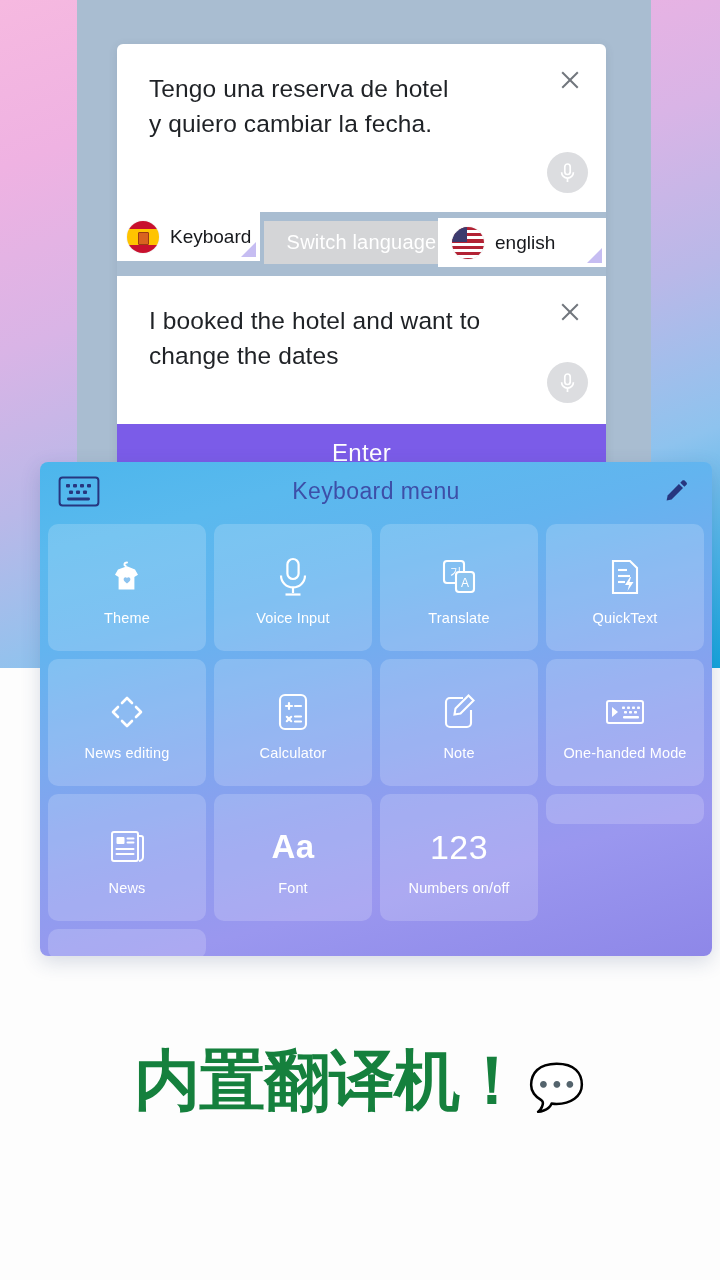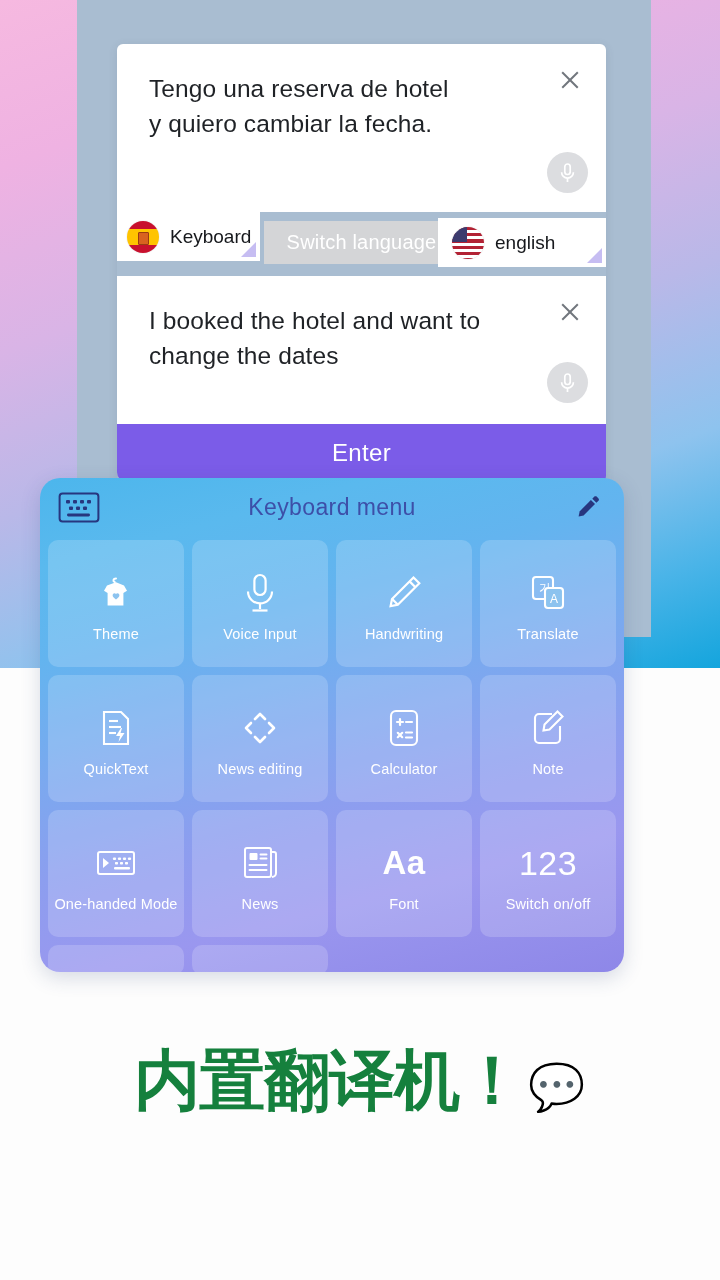--- a/index.html
+++ b/index.html
@@ -194,28 +194,27 @@
   .enter-btn span {
     color: #ffffff;
     font-size: 24px;
     letter-spacing: 0.3px;
   }
 
   
   .kb-menu {
     position: absolute;
     left: 40px; top: 462px;
-    width: 584px; height: 494px;
-    border-radius: 20px;
+    width: 672px; height: 494px;
+    border-radius: 8px;
     overflow: hidden;
     background: linear-gradient(165deg,
       #4cb6ec 0%, #5ab9ee 14%, #63b4ef 28%,
       #7aa9ef 46%, #8c9eef 62%, #9a97ef 78%, #8e87e8 100%);
     box-shadow: 0 6px 20px rgba(40,60,110,0.18);
-    margin-top: 16px;
   }
 
   .kb-header {
     position: relative;
     height: 58px;
     display: flex;
     align-items: center;
   }
   .kb-title {
     position: absolute;
@@ -415,30 +414,20 @@
           <svg width="36" height="44" viewBox="0 0 36 44" fill="none" stroke="#ffffff" stroke-width="2.2">
             <rect x="12.4" y="4" width="11.2" height="20" rx="5.6"></rect>
             <path d="M6 20.5C6 27.1 11.4 32.4 18 32.4S30 27.1 30 20.5"></path>
             <line x1="18" y1="32.4" x2="18" y2="38"></line>
             <line x1="10.5" y1="39.5" x2="25.5" y2="39.5"></line>
           </svg>
         </div>
         <div class="tile-label">Voice Input</div>
       </div>
 
-      <div class="tile">
-        <div class="tile-icon">
-          <svg width="44" height="44" viewBox="0 0 44 44" fill="none" stroke="#ffffff" stroke-width="2.2">
-            <path d="M31.5 6.5l5.8 5.8-21.5 21.5-7.2 1.4 1.4-7.2L31.5 6.5z"></path>
-            <line x1="27.6" y1="10.4" x2="33.4" y2="16.2"></line>
-            <line x1="10.2" y1="28" x2="15.9" y2="33.8"></line>
-          </svg>
-        </div>
-        <div class="tile-label">Handwriting</div>
-      </div>
 
       <div class="tile">
         <div class="tile-icon">
           <svg width="44" height="44" viewBox="0 0 44 44" fill="none" stroke="#ffffff" stroke-width="2.1">
             <rect x="7" y="6" width="20" height="22" rx="3"></rect>
             <text x="13" y="21" font-size="12" fill="#ffffff" stroke="none" font-family="DejaVu Sans, sans-serif">가</text>
             <rect x="19" y="17" width="18" height="20" rx="3" fill="#8cc3ef" stroke="#ffffff"></rect>
             <text x="24" y="32" font-size="12" fill="#ffffff" stroke="none" font-family="Liberation Sans, sans-serif">A</text>
           </svg>
         </div>
@@ -539,21 +528,21 @@
         <div class="tile-icon">
           <span class="tile-text-icon">Aa</span>
         </div>
         <div class="tile-label">Font</div>
       </div>
 
       <div class="tile">
         <div class="tile-icon">
           <span class="tile-text-icon num">123</span>
         </div>
-        <div class="tile-label">Switch on/off</div>
+        <div class="tile-label">Numbers on/off</div>
       </div>
 
       <div class="tile clipped"></div>
       <div class="tile clipped"></div>
       <div class="tile clipped invisible"></div>
       <div class="tile clipped invisible"></div>
     </div>
   </div>
 
   <div class="headline">

